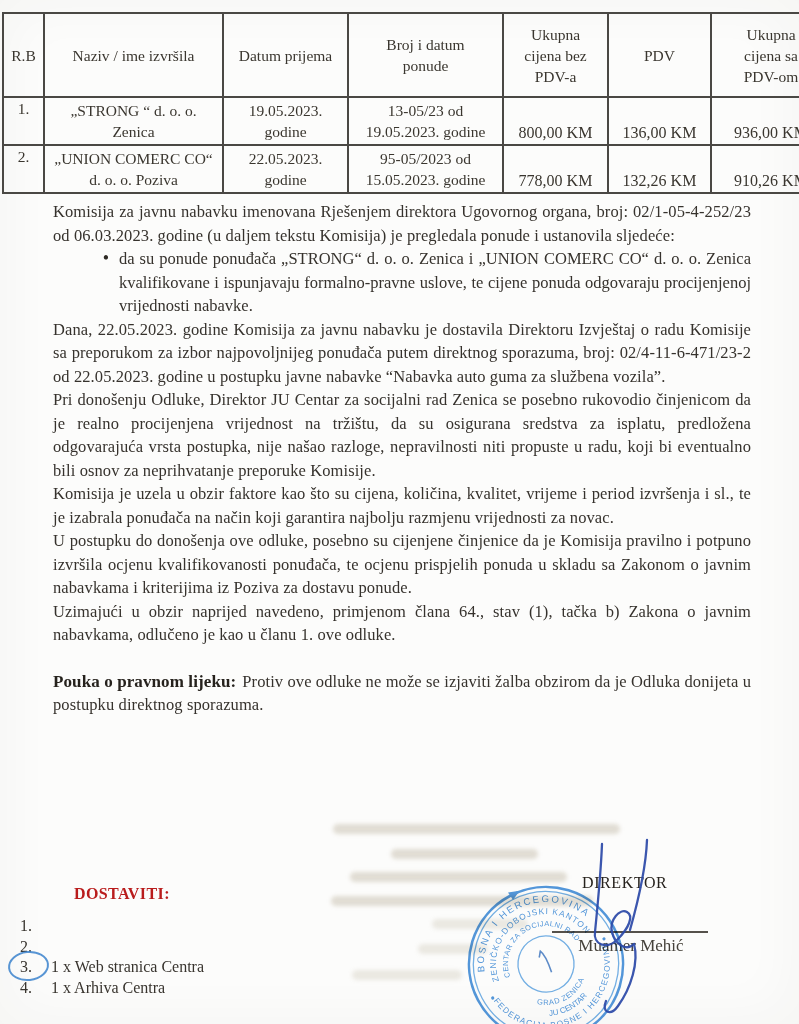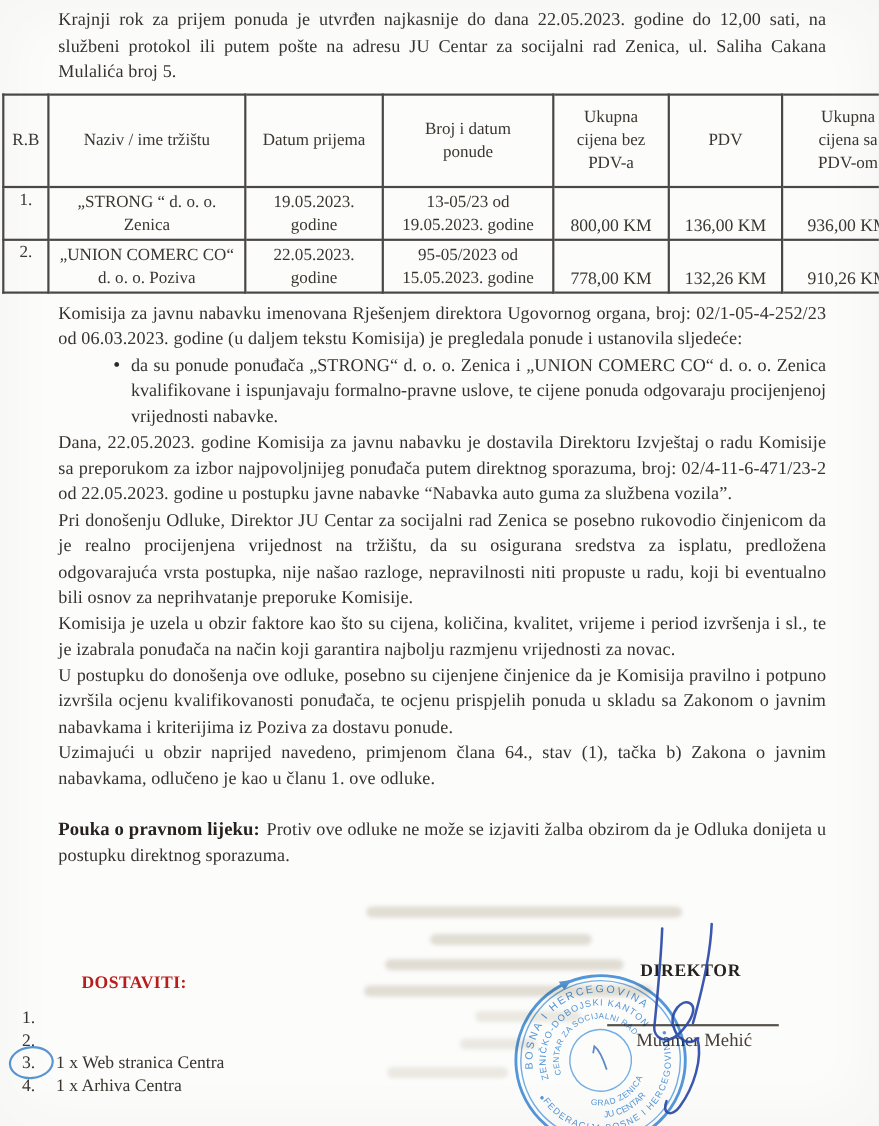--- a/index.html
+++ b/index.html
@@ -63,52 +63,51 @@
   .dlist{left:16px;top:916px;font-size:16px;color:#38342e;}
   .dlist .drow{display:flex;line-height:20.5px;}
   .dlist .dnum{width:28px;flex:none;padding-left:4px;}
   .dlist .dlabel{margin-left:3px;}
   .circle3{
     left:8px;top:951px;width:37px;height:26px;
     border:2px solid #3b82cc;border-radius:50%;
     transform:rotate(-6deg);opacity:.85;
   }
   .direktor{
-    left:582px;top:874px;font-weight:bold;font-size:16px;
+    left:582px;top:874px;font-weight:normal;font-size:16px;
     letter-spacing:.6px;color:#26221d;
   }
   .sigline{left:552px;top:931px;width:156px;height:2px;background:#55514b;}
   .signame{left:550px;top:936px;width:162px;text-align:center;font-size:17px;color:#45413a;}
   .stampbox{left:458px;top:876px;width:176px;height:176px;mix-blend-mode:multiply;}
   .sigbox{left:540px;top:830px;width:180px;height:194px;}
 </style>
 </head>
 <body>
 
 <div class="page">
 
   <div class="flow">
 
-    <p class="para intro">Krajnji rok za prijem ponuda je utvrđen najkasnije do dana 22.05.2023. godine do 12,00 sati, na službeni protokol ili putem pošte na adresu JU Centar za socijalni rad Zenica, ul. Saliha Cakana Mulalića broj 5.</p>
 
 
     <table class="offers">
       <colgroup>
         <col style="width:41px">
           <col style="width:179px">
           <col style="width:125px">
         <col style="width:155px">
           <col style="width:105px">
           <col style="width:103px">
         <col style="width:120px">
       </colgroup>
       <thead>
         <tr>
           <th><span class="hwrap">R.B</span></th>
-          <th><span class="hwrap">Naziv / ime tržištu</span></th>
+          <th><span class="hwrap">Naziv / ime izvršila</span></th>
           <th><span class="hwrap">Datum prijema</span></th>
           <th><span class="hwrap w100">Broj i datum ponude</span></th>
           <th><span class="hwrap w70">Ukupna cijena bez PDV-a</span></th>
           <th><span class="hwrap">PDV</span></th>
           <th><span class="hwrap w76">Ukupna cijena sa PDV-om</span></th>
         </tr>
       </thead>
       <tbody>
         <tr>
           <td style="vertical-align:top">1.</td>

